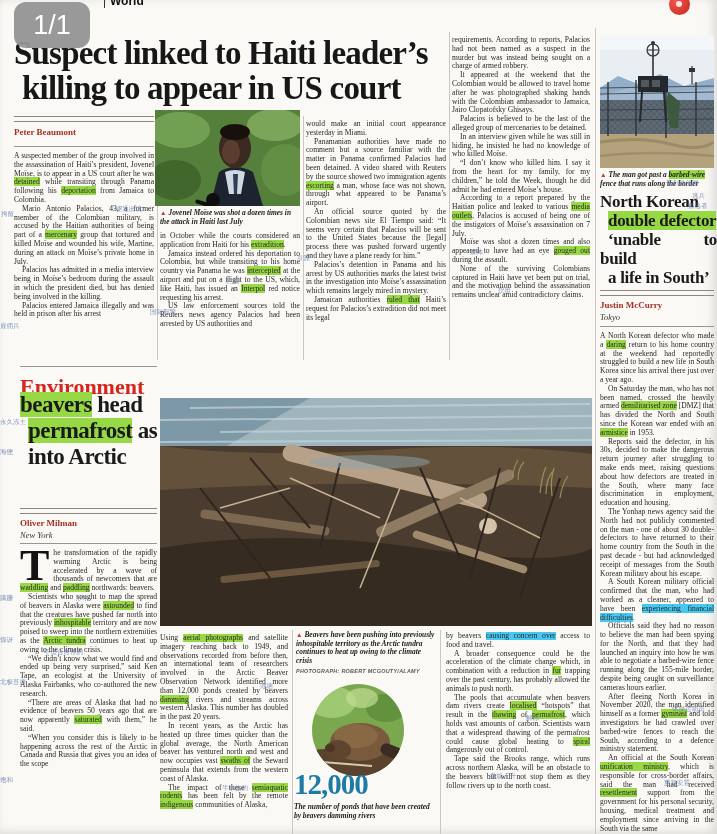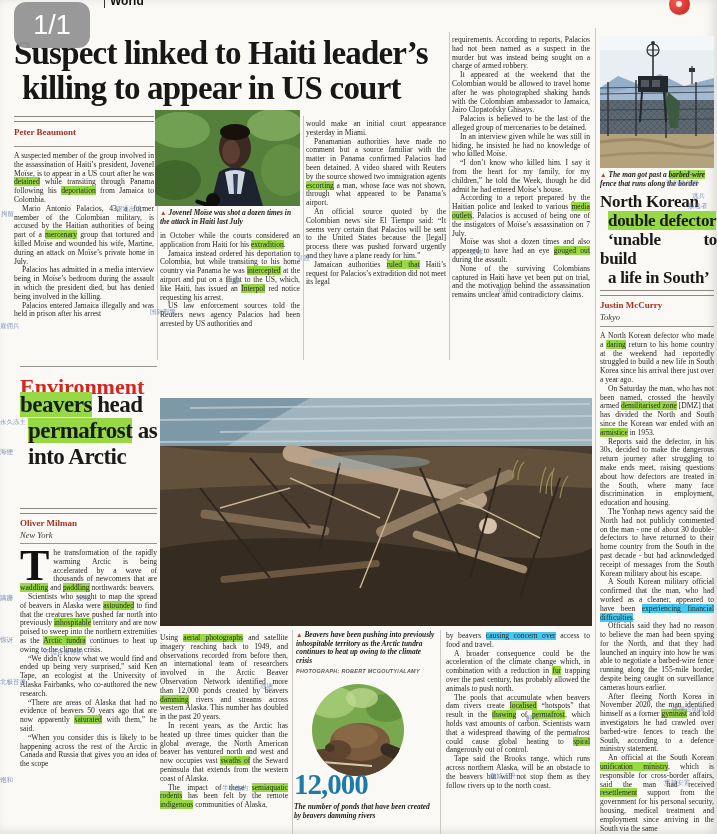--- a/index.html
+++ b/index.html
@@ -112,20 +112,21 @@
 
   <div class="abs body-col rich" style="left:160px;top:232px;width:140px;height:128px">
       <p><span>in October while the courts considered an application from Haiti for his </span><span class="hl-g">extradition</span><span>.</span></p>
       <p><span>Jamaica instead ordered his deportation to Colombia, but while transiting to his home country via Panama he was </span><span class="hl-g">intercepted</span><span> at the airport and put on a flight to the US, which, like Haiti, has issued an </span><span class="hl-g">Interpol</span><span> red notice requesting his arrest.</span></p>
       <p><span>US law enforcement sources told the Reuters news agency Palacios had been arrested by US authorities and</span></p>
     </div>
   <div class="abs body-col rich" style="left:306px;top:120px;width:140px;height:240px">
       <p><span>would make an initial court appearance yesterday in Miami.</span></p>
       <p><span>Panamanian authorities have made no comment but a source familiar with the matter in Panama confirmed Palacios had been detained. A video shared with Reuters by the source showed two immigration agents </span><span class="hl-g">escorting</span><span> a man, whose face was not shown, through what appeared to be Panama’s airport.</span></p>
       <p><span>An official source quoted by the Colombian news site El Tiempo said: “It seems very certain that Palacios will be sent to the United States because the [legal] process there was pushed forward urgently and they have a plane ready for him.”</span></p>
+      <p><span>Palacios’s detention in Panama and his arrest by US authorities marks the latest twist in the investigation into Moïse’s assassination which remains largely mired in mystery.</span></p>
       <p><span>Jamaican authorities </span><span class="hl-g">ruled that</span><span> Haiti’s request for Palacios’s extradition did not meet its legal</span></p>
     </div>
   <div class="abs body-col rich" style="left:452px;top:36px;width:138px;height:324px">
       <p><span>requirements. According to reports, Palacios had not been named as a suspect in the murder but was instead being sought on a charge of armed robbery.</span></p>
       <p><span>It appeared at the weekend that the Colombian would be allowed to travel home after he was photographed shaking hands with the Colombian ambassador to Jamaica, Jairo Clopatofsky Ghisays.</span></p>
       <p><span>Palacios is believed to be the last of the alleged group of mercenaries to be detained.</span></p>
       <p><span>In an interview given while he was still in hiding, he insisted he had no knowledge of who killed Moïse.</span></p>
       <p><span>“I don’t know who killed him. I say it from the heart for my family, for my children,” he told the Week, though he did admit he had entered Moïse’s house.</span></p>
       <p><span>According to a report prepared by the Haitian police and leaked to various </span><span class="hl-g">media outlets</span><span>, Palacios is accused of being one of the instigators of Moïse’s assassination on 7 July.</span></p>
       <p><span>Moïse was shot a dozen times and also appeared to have had an eye </span><span class="hl-g">gouged out</span><span> during the assault.</span></p>

